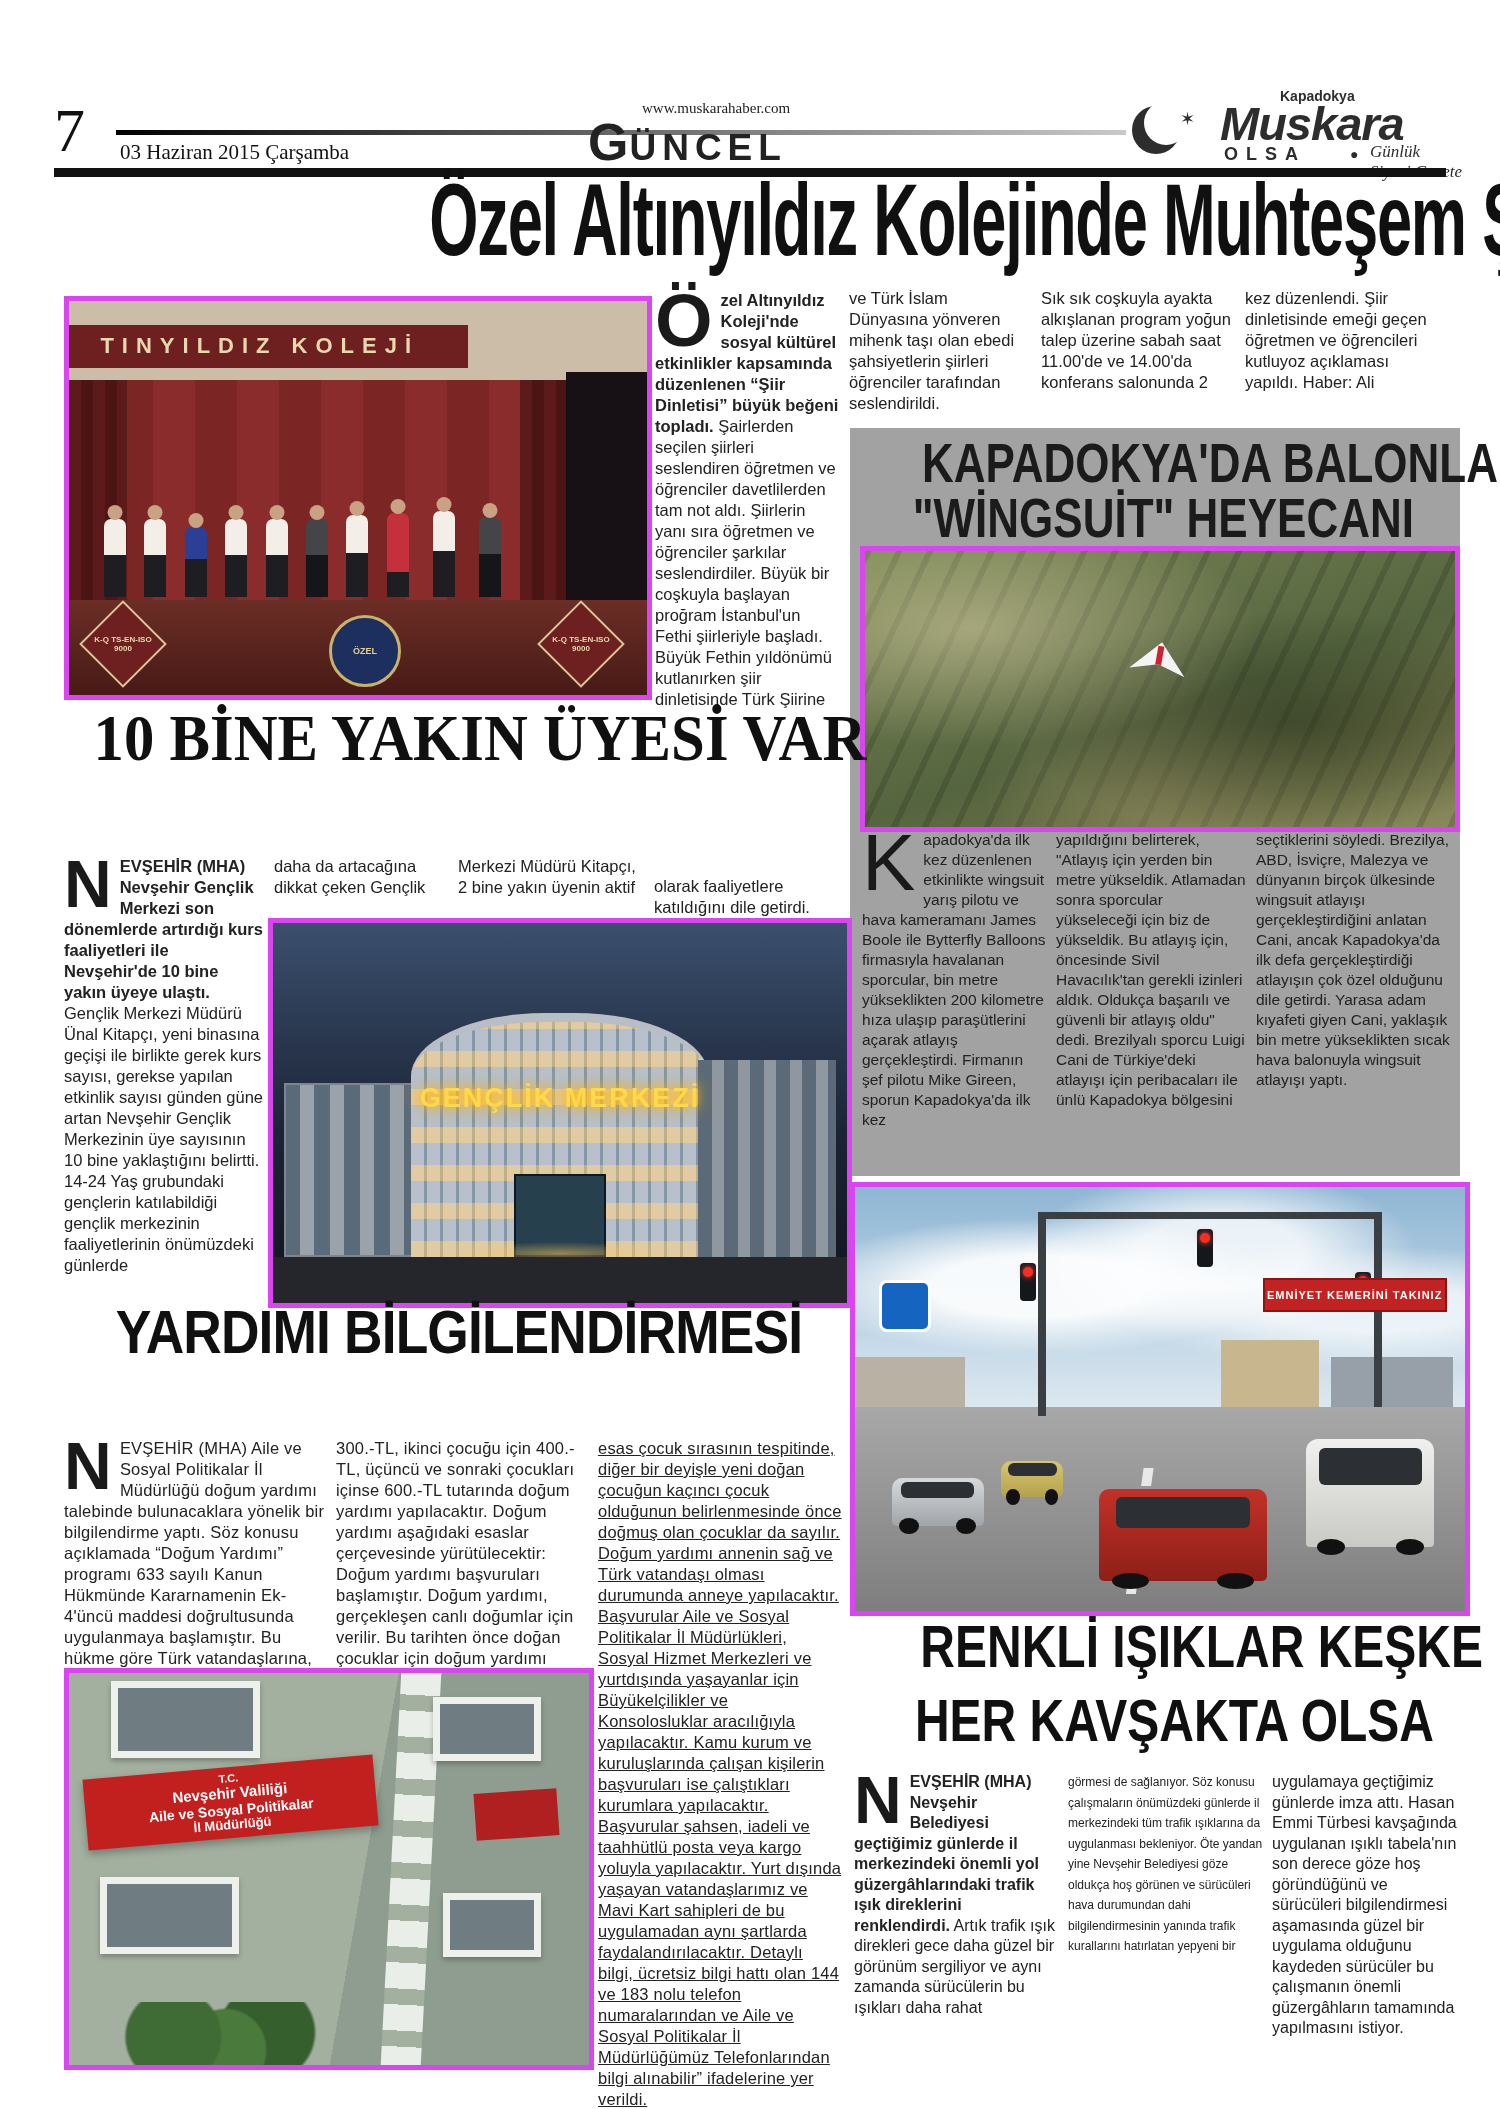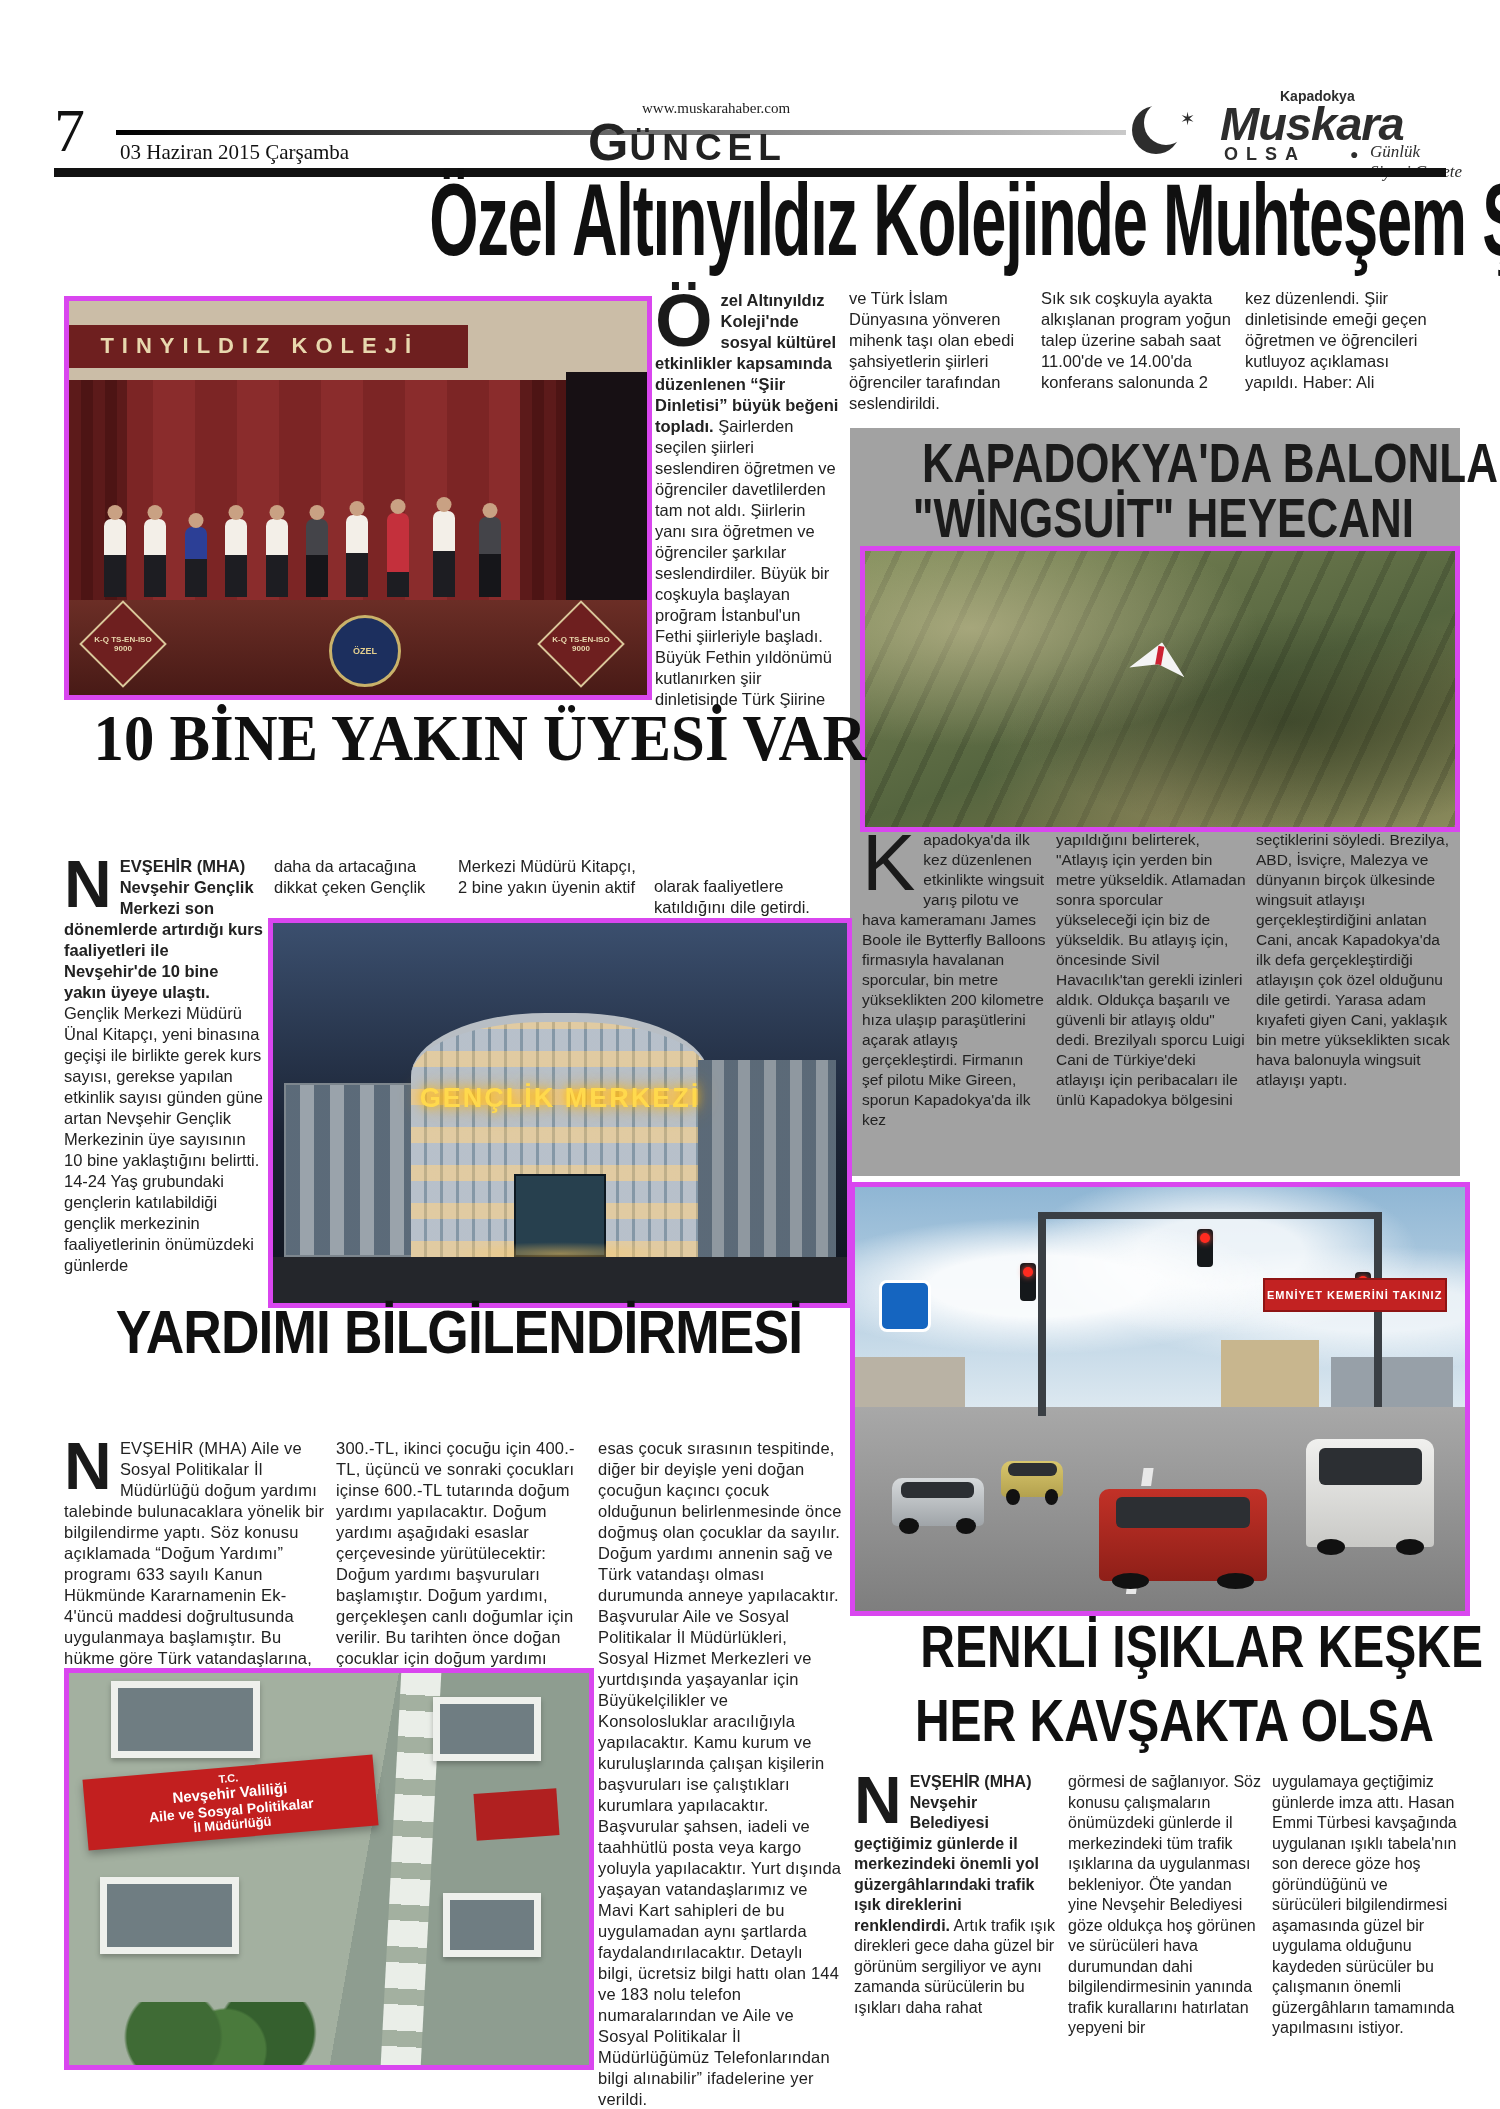--- a/index.html
+++ b/index.html
@@ -53,23 +53,23 @@
   .c4 { left:1245px; top:288px; width:198px; }
   .w1 { left:862px;  top:830px; width:184px; font-size:15.5px; line-height:20px; }
   .w2 { left:1056px; top:830px; width:192px; font-size:15.5px; line-height:20px; }
   .w3 { left:1256px; top:830px; width:194px; font-size:15.5px; line-height:20px; }
   .g1 { left:64px;  top:856px; width:200px; }
   .g2 { left:274px; top:856px; width:176px; }
   .g3 { left:458px; top:856px; width:188px; }
   .g4 { left:654px; top:856px; width:188px;margin-top:20px; }
   .a1 { left:64px;  top:1438px; width:262px; letter-spacing:0.2px; }
   .a2 { left:336px; top:1438px; width:252px; letter-spacing:0.2px; }
-  .a3 { left:598px; top:1438px; width:244px; letter-spacing:0.2px; }
+  .a3 { left:598px; top:1438px; width:244px; letter-spacing:0.2px;text-decoration:underline; }
   .r1 { left:854px;  top:1772px; width:206px; font-size:16px; line-height:20.5px; }
-  .r2 { left:1068px; top:1772px; width:196px; font-size:16px; line-height:20.5px; }
+  .r2 { left:1068px; top:1772px; width:196px; font-size:12px; line-height:20.5px; }
   .r3 { left:1272px; top:1772px; width:188px; font-size:16px; line-height:20.5px; }
 
   
   .grayblock { left:850px; top:428px; width:610px; height:748px; background:#a2a2a2; }
 
   
   .photo { position:absolute; overflow:hidden; border:5px solid #d946ef; }
 
   
   .ph-stage { left:64px; top:296px; width:578px; height:394px; background:#7d2828; }

